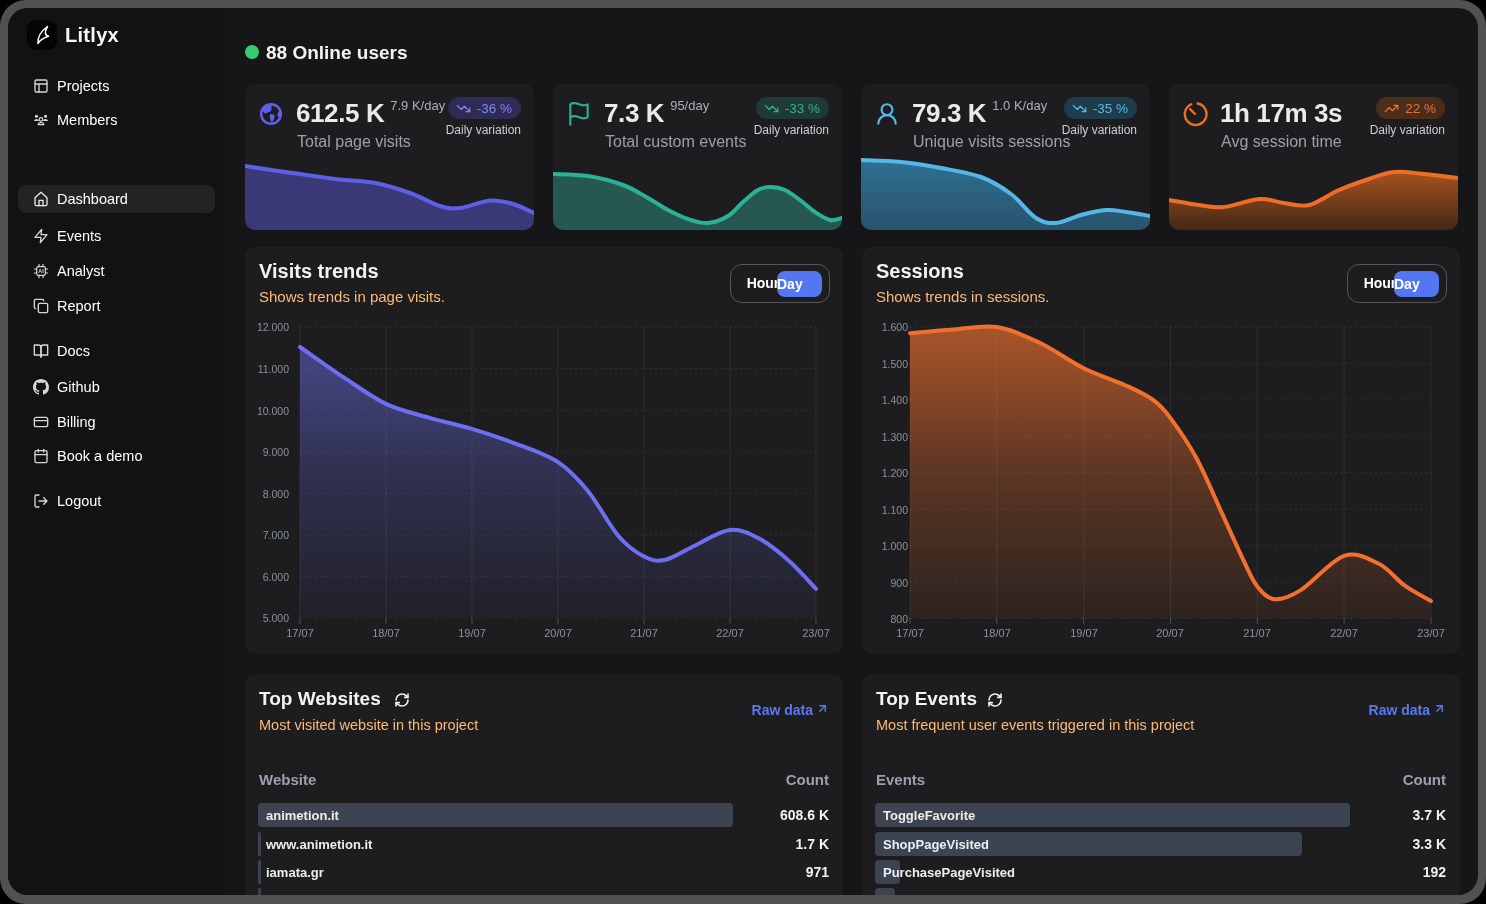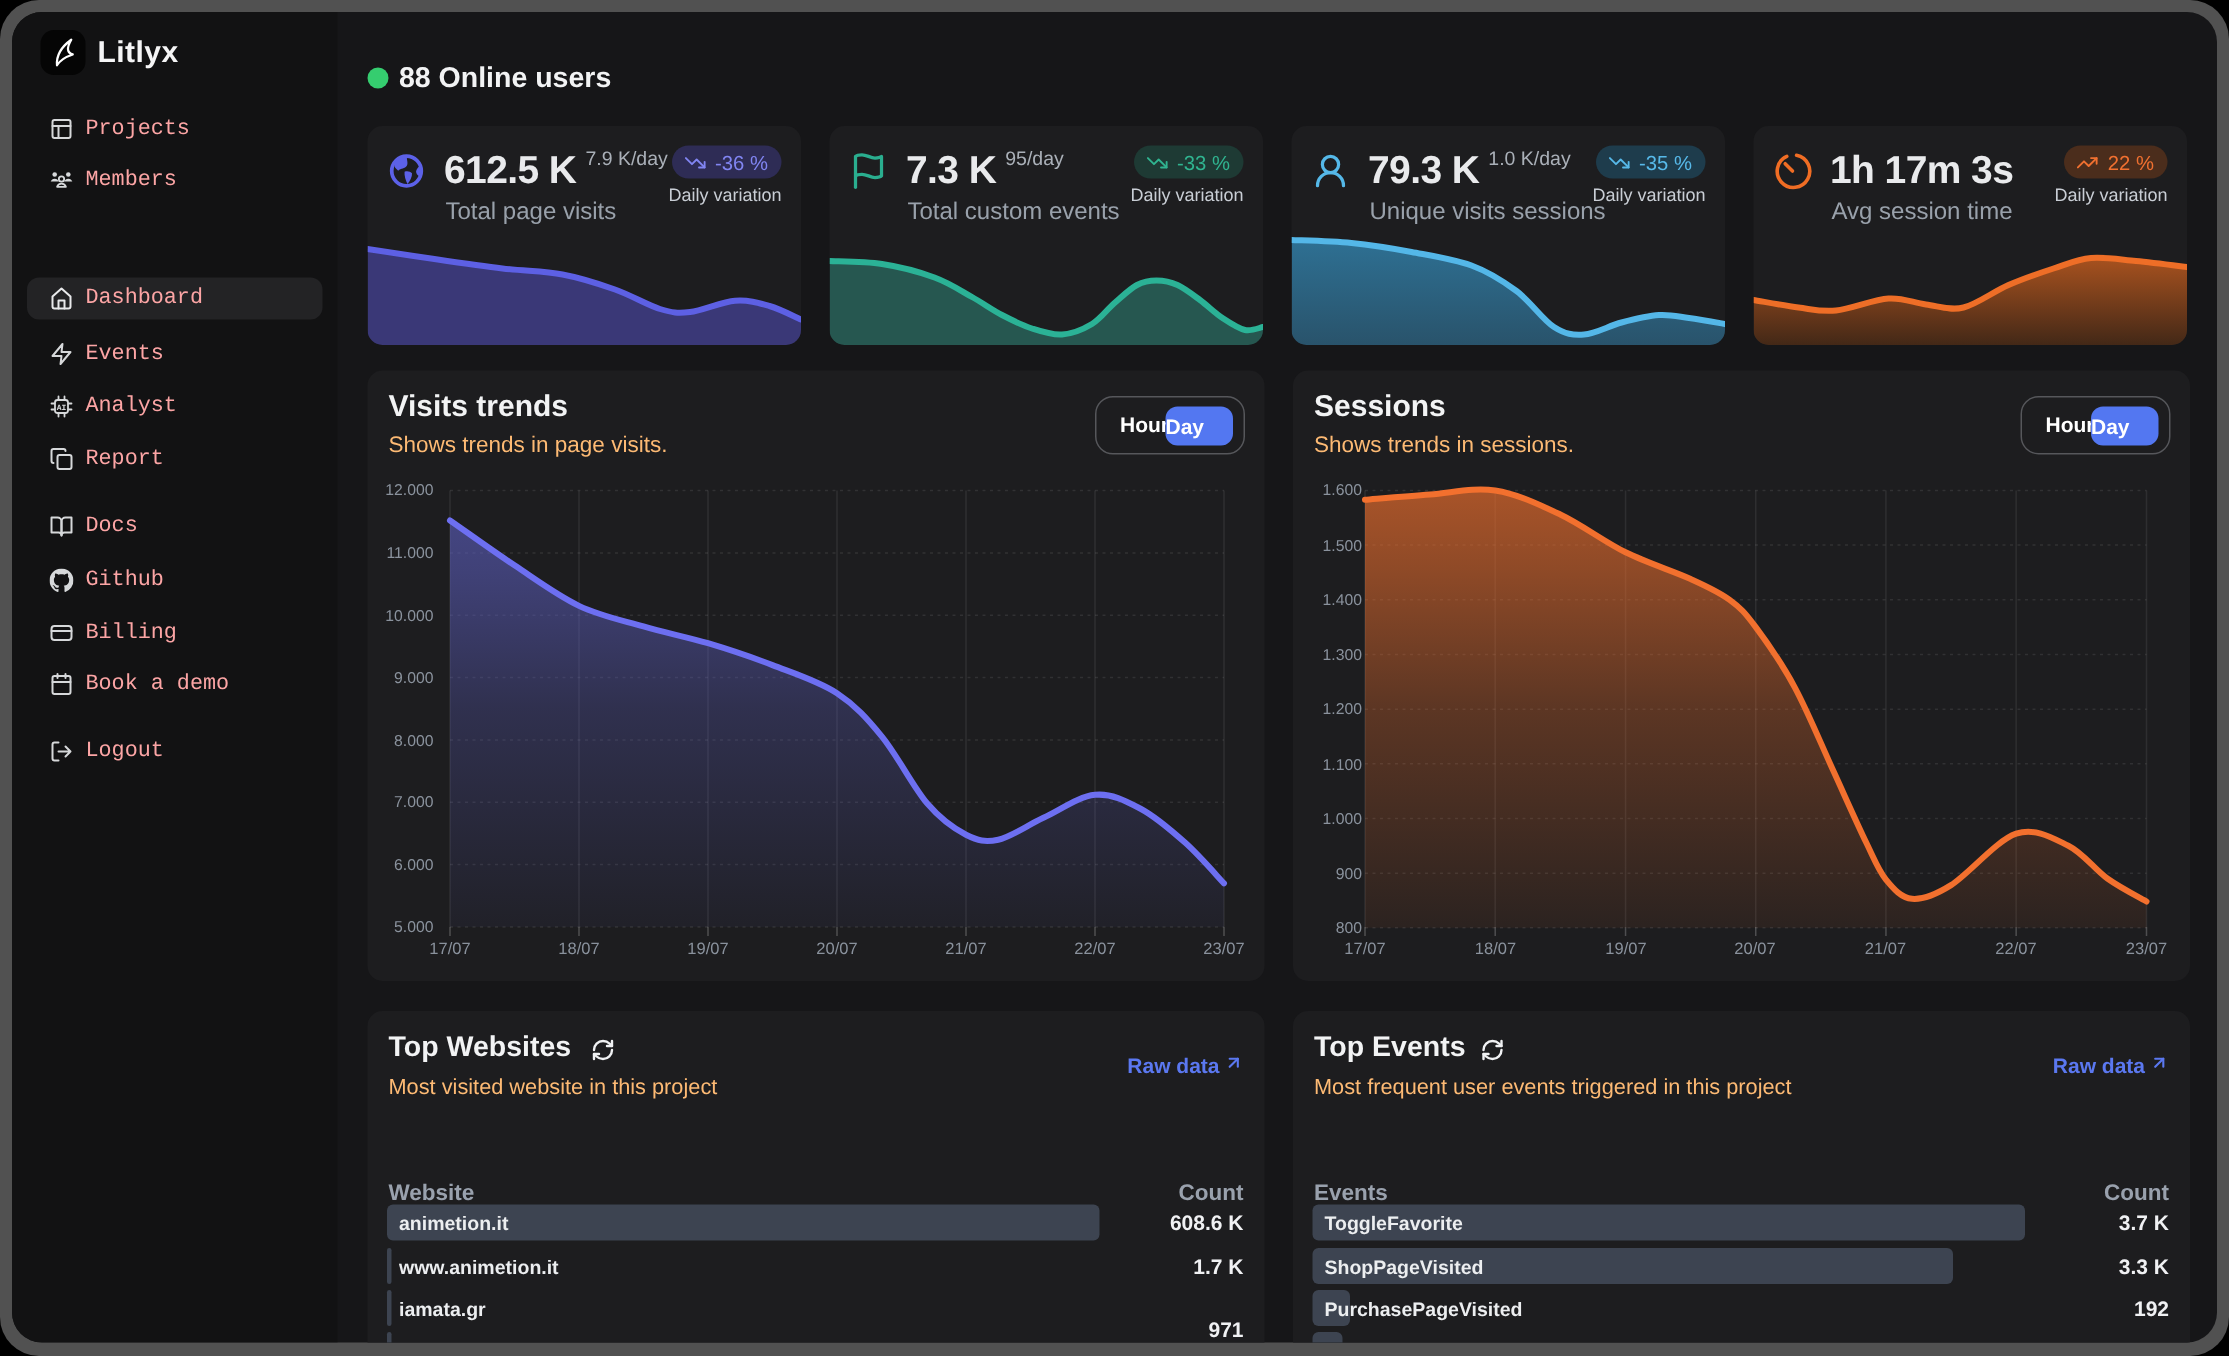--- a/index.html
+++ b/index.html
@@ -3,21 +3,21 @@
 <meta charset="utf-8">
 <style>
 * { margin:0; padding:0; box-sizing:border-box; }
 html,body { width:1486px; height:904px; background:#000; overflow:hidden; }
 body { font-family:"Liberation Sans", sans-serif; }
 .frame { position:absolute; left:0; top:0; width:1486px; height:904px; background:#515151; border-radius:26px; }
 .app { position:absolute; left:8px; top:8px; width:1470px; height:887px; background:#161618; border-radius:20px; overflow:hidden; }
 .side { position:absolute; left:0; top:0; width:217px; height:887px; background:#121213; }
 .logo { position:absolute; left:19px; top:12px; width:30px; height:30px; background:#050505; border-radius:9px; }
 .brand { position:absolute; left:57px; top:16px; font-size:20px; font-weight:bold; color:#f5f5f6; letter-spacing:.3px; }
-.mi { position:absolute; left:10px; width:197px; height:28px; color:#fca5a5; font-size:14.5px;font-family:Liberation Mono, monospace; }
+.mi { position:absolute; left:10px; width:197px; height:28px; color:#ffffff; font-size:14.5px; }
 .mi .ic { position:absolute; left:15px; top:6px; width:16px; height:16px; }
 .mi .tx { position:absolute; left:39px; top:6px; }
 .mi.act { background:#232325; border-radius:8px; }
 .dot { position:absolute; left:237px; top:37px; width:14px; height:14px; border-radius:50%; background:#35cd6f; }
 .online { position:absolute; left:258px; top:34px; font-size:19px; font-weight:bold; color:#f2f3f4; }
 .card { position:absolute; top:76px; width:289px; height:146px; background:#1d1d1f; border-radius:10px; overflow:hidden; }
 .card .cic { position:absolute; left:13px; top:17px; width:26px; height:26px; }
 .vrow { position:absolute; left:51px; top:14px; display:flex; align-items:flex-start; gap:6px; }
 .vrow .v { font-size:26px; font-weight:bold; color:#e9eaec; letter-spacing:-0.4px; }
 .vrow .s { font-size:13px; color:#aab0b8; }
@@ -29,21 +29,21 @@
 .panel { position:absolute; top:239px; width:598px; height:407px; background:#1d1d1f; border-radius:10px; }
 .panel2 { position:absolute; top:666px; width:598px; height:230px; background:#1d1d1f; border-radius:10px; }
 .ptitle { position:absolute; left:14px; top:13px; font-size:20px; font-weight:bold; color:#f2f3f4; }
 .psub { position:absolute; left:14px; top:41px; font-size:15px; color:#fdba74; }
 .toggle { position:absolute; top:17px; right:13px; width:100px; height:39px; border:1px solid #56575b; border-radius:12px; }
 .toggle .hour { position:absolute; left:0; top:0; width:64px; height:37px; line-height:37px; text-align:center; color:#fff; font-weight:bold; font-size:14px; }
 .toggle .day { position:absolute; right:7px; top:6px; width:45px; height:26px; line-height:26px; text-align:left; background:#5377f1; border-radius:8px; color:#fff; font-weight:bold; font-size:14px; }
 .ylab { position:absolute; font-size:10.5px; color:#8a929d; text-align:right; width:40px; }
 .xlab { position:absolute; font-size:11px; color:#8a929d; text-align:center; width:44px; top:380px; }
 .raw { position:absolute; top:28px; right:14px; font-size:14px; font-weight:bold; color:#5b78f0; }
-.thead { position:absolute; top:97px; left:14px; right:14px; font-size:15px; font-weight:bold; color:#99a1ad;margin-top:16px; }
+.thead { position:absolute; top:97px; left:14px; right:14px; font-size:15px; font-weight:bold; color:#99a1ad; }
 .thead .r { float:right; }
 .brow { position:absolute; left:13px; height:24px; }
 .bar { position:absolute; left:0; top:0; height:24px; background:#3d4451; border-radius:4px; }
 .brow .nm { position:absolute; left:8px; top:5px; font-size:13px; font-weight:bold; color:#eceef0; white-space:nowrap; }
 .cnt { position:absolute; right:14px; height:24px; line-height:24px; font-size:14px; font-weight:bold; color:#f0f1f3; }
 </style>
 </head>
 <body>
 <div class="frame"></div>
 <div class="app">
@@ -366,21 +366,21 @@
       <div class="cnt" style="top:129px">608.6 K</div>
       <div class="brow" style="top:157.5px;width:572px">
         <div class="bar" style="width:3px"></div>
         <div class="nm">www.animetion.it</div>
       </div>
       <div class="cnt" style="top:157.5px">1.7 K</div>
       <div class="brow" style="top:186px;width:572px">
         <div class="bar" style="width:3px"></div>
         <div class="nm">iamata.gr</div>
       </div>
-      <div class="cnt" style="top:200px">971</div>
+      <div class="cnt" style="top:186px">971</div>
       <div class="brow" style="top:214px;width:572px">
         <div class="bar" style="width:3px"></div>
       </div>
 </div>
 <div class="panel2" style="left:854px">
 <div class="ptitle" style="top:14px;font-size:19px">Top Events</div>
 <div style="position:absolute;left:125px;top:18px"><svg width="16" height="16" viewBox="0 0 24 24" fill="none" stroke="#f0f1f3" stroke-width="2.4" stroke-linecap="round" stroke-linejoin="round">
           <path d="M3 12a9 9 0 0 1 9-9 9.75 9.75 0 0 1 6.74 2.74L21 8"></path>
           <path d="M21 3v5h-5"></path>
           <path d="M21 12a9 9 0 0 1-9 9 9.75 9.75 0 0 1-6.74-2.74L3 16"></path>

